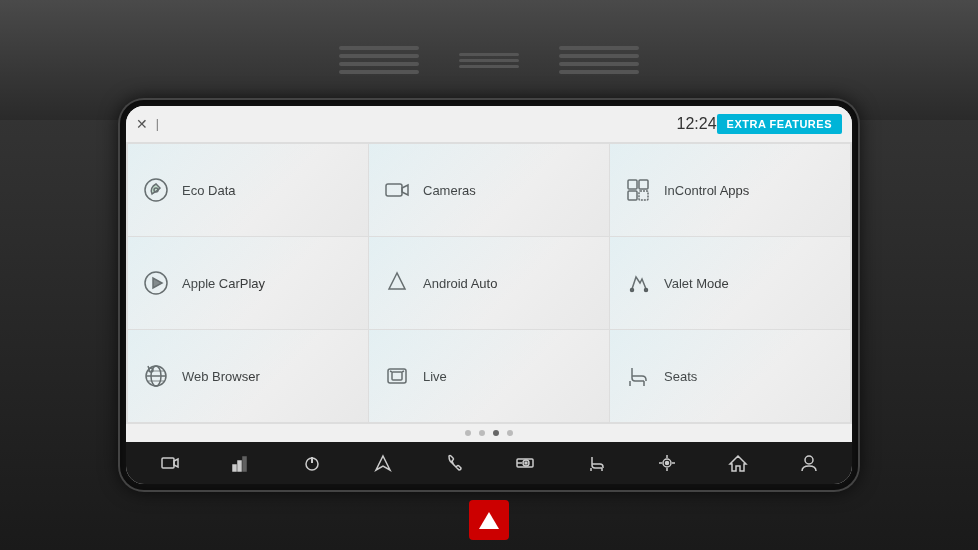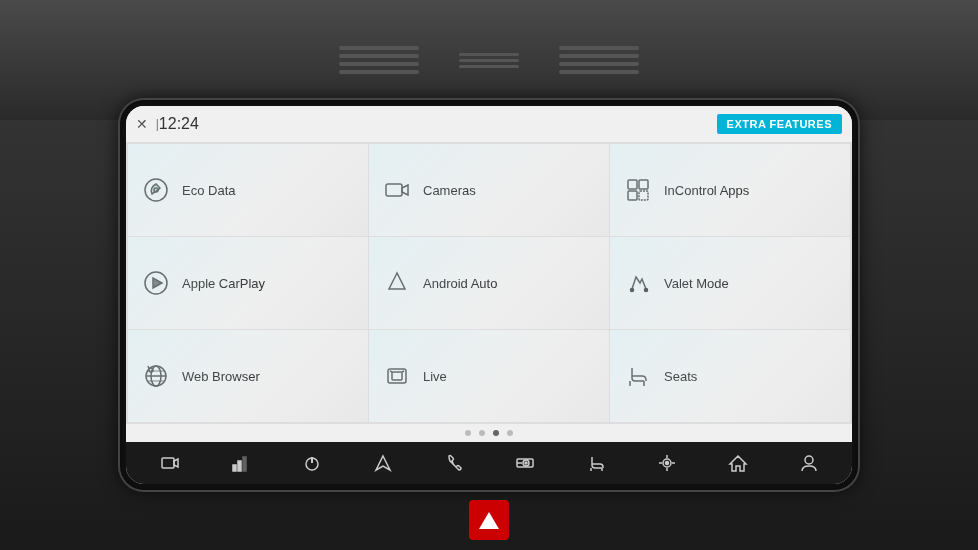--- a/index.html
+++ b/index.html
@@ -104,36 +104,35 @@
 
     .header-left {
       display: flex;
       align-items: center;
       gap: 8px;
       color: #333;
       font-size: 13px;
     }
 
     .header-time {
-      text-align: left;
+      text-align: right;
       font-size: 16px;
       color: #333;
       font-weight: 500;
       flex: 1;
     }
 
     .extra-features-badge {
       background: #00b4d8;
       color: white;
       font-size: 11px;
       font-weight: bold;
       padding: 4px 10px;
       letter-spacing: 0.5px;
       border-radius: 2px;
-      margin-left: 43px;
     }
 
     
     .menu-grid {
       flex: 1;
       display: grid;
       grid-template-columns: repeat(3, 1fr);
       grid-template-rows: repeat(3, 1fr);
       gap: 1px;
       background: #ddd;

